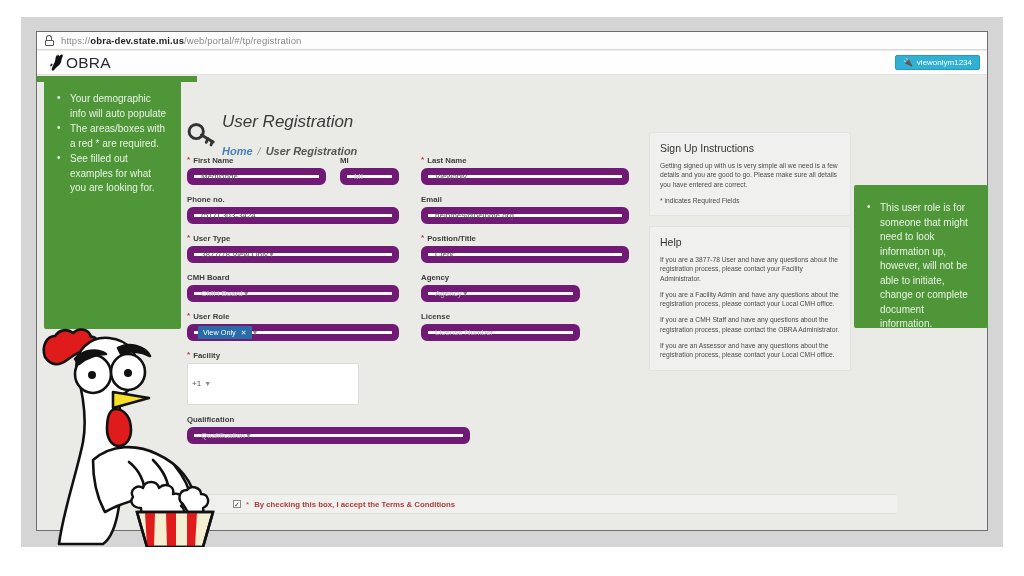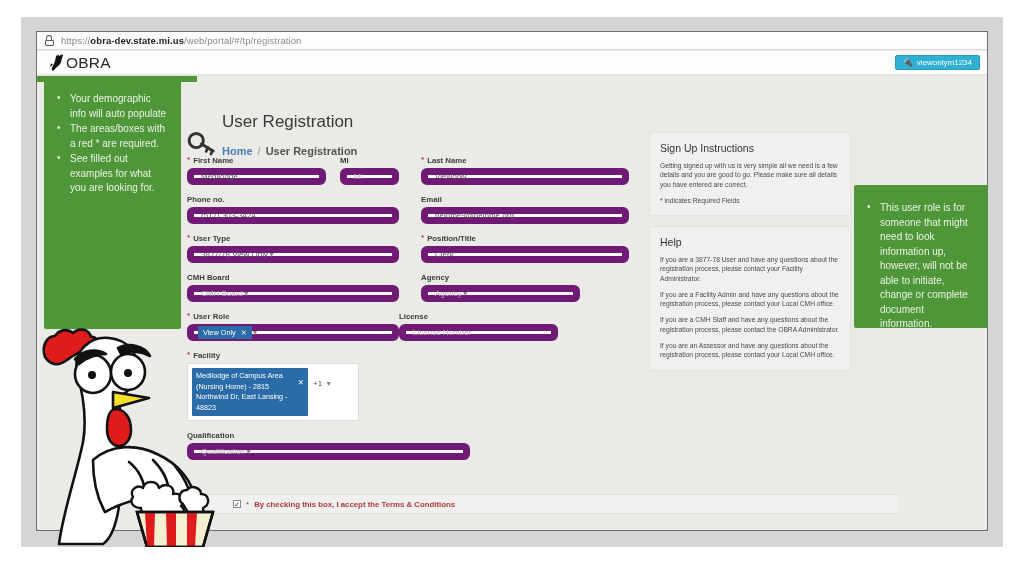--- a/index.html
+++ b/index.html
@@ -63,21 +63,21 @@
   .userbadge .plug { font-size: 8px; line-height: 1; }
 
   
   .content { position: absolute; left: 0; top: 44px; right: 0; bottom: 0; background: #eaeae7; }
 
   .green-strip {
     position: absolute; left: 0; top: 0; width: 160px; height: 6px; background: #4f9639;
   }
 
   
-  .pagehead { position: absolute; left: 150px; top: 36px; display: flex; align-items: flex-end; }
+  .pagehead { position: absolute; left: 150px; top: 36px; display: flex; align-items: center; font-style: italic; }
   .key-ico { width: 28px; height: 26px; margin-right: 7px; }
   .pagehead h1 { font-size: 17px; font-weight: 400; color: #3a3a3a; line-height: 19px; }
   .crumbs { font-size: 11px; font-weight: 700; margin-top: 14px; display: flex; gap: 5px; }
   .crumbs .c-home { color: #4a7fb5; }
   .crumbs .c-sep { color: #9a9a9a; font-weight: 400; }
   .crumbs .c-cur { color: #555; }
 
   
   .form { position: absolute; left: 150px; top: 80px; width: 450px; }
   .lbl { font-size: 7.8px; font-weight: 700; color: #3c3c3c; margin-bottom: 3px; display: flex; align-items: flex-start; gap: 3px; }
@@ -99,21 +99,21 @@
   .w-first { width: 139px; }
   .w-mi    { width: 59px; margin-left: 14px; }
   .w-last  { width: 208px; margin-left: 22px; }
   .w-phone { width: 212px; }
   .w-email { width: 208px; margin-left: 22px; }
   .w-utype { width: 212px; }
   .w-pos   { width: 208px; margin-left: 22px; }
   .w-cmh   { width: 212px; }
   .w-agency{ width: 159px; margin-left: 22px; }
   .w-role  { width: 212px; }
-  .w-lic   { width: 159px; }
+  .w-lic   { width: 159px; margin-left: 22px; }
   .w-fac   { width: 172px; }
   .w-qual  { width: 283px; }
 
   
   .fld.chipbox { padding: 0 5px 0 4px; }
   .chip {
     background: #2a6ca8; color: #fff; font-size: 7.3px;
     padding: 2px 5px; border-radius: 1px;
     display: inline-flex; align-items: center; gap: 5px;
   }
@@ -336,24 +336,20 @@
           </div>
         </div>
 
         <div class="row">
           <div class="col w-fac">
             <div class="lbl">
               <span class="req">*</span>
               <span>Facility</span>
             </div>
             <div class="facbox">
-              <span class="facchip">
-                <span class="lbltxt">Medilodge of Campus Area (Nursing Home) - 2815 Northwind Dr, East Lansing - 48823</span>
-                <span class="x">✕</span>
-              </span>
               <span class="facmore">
                 <span>+1</span>
                 <span class="caret">▼</span>
               </span>
             </div>
           </div>
         </div>
 
         <div class="row" style="margin-top:4px;">
           <div class="col w-qual">

